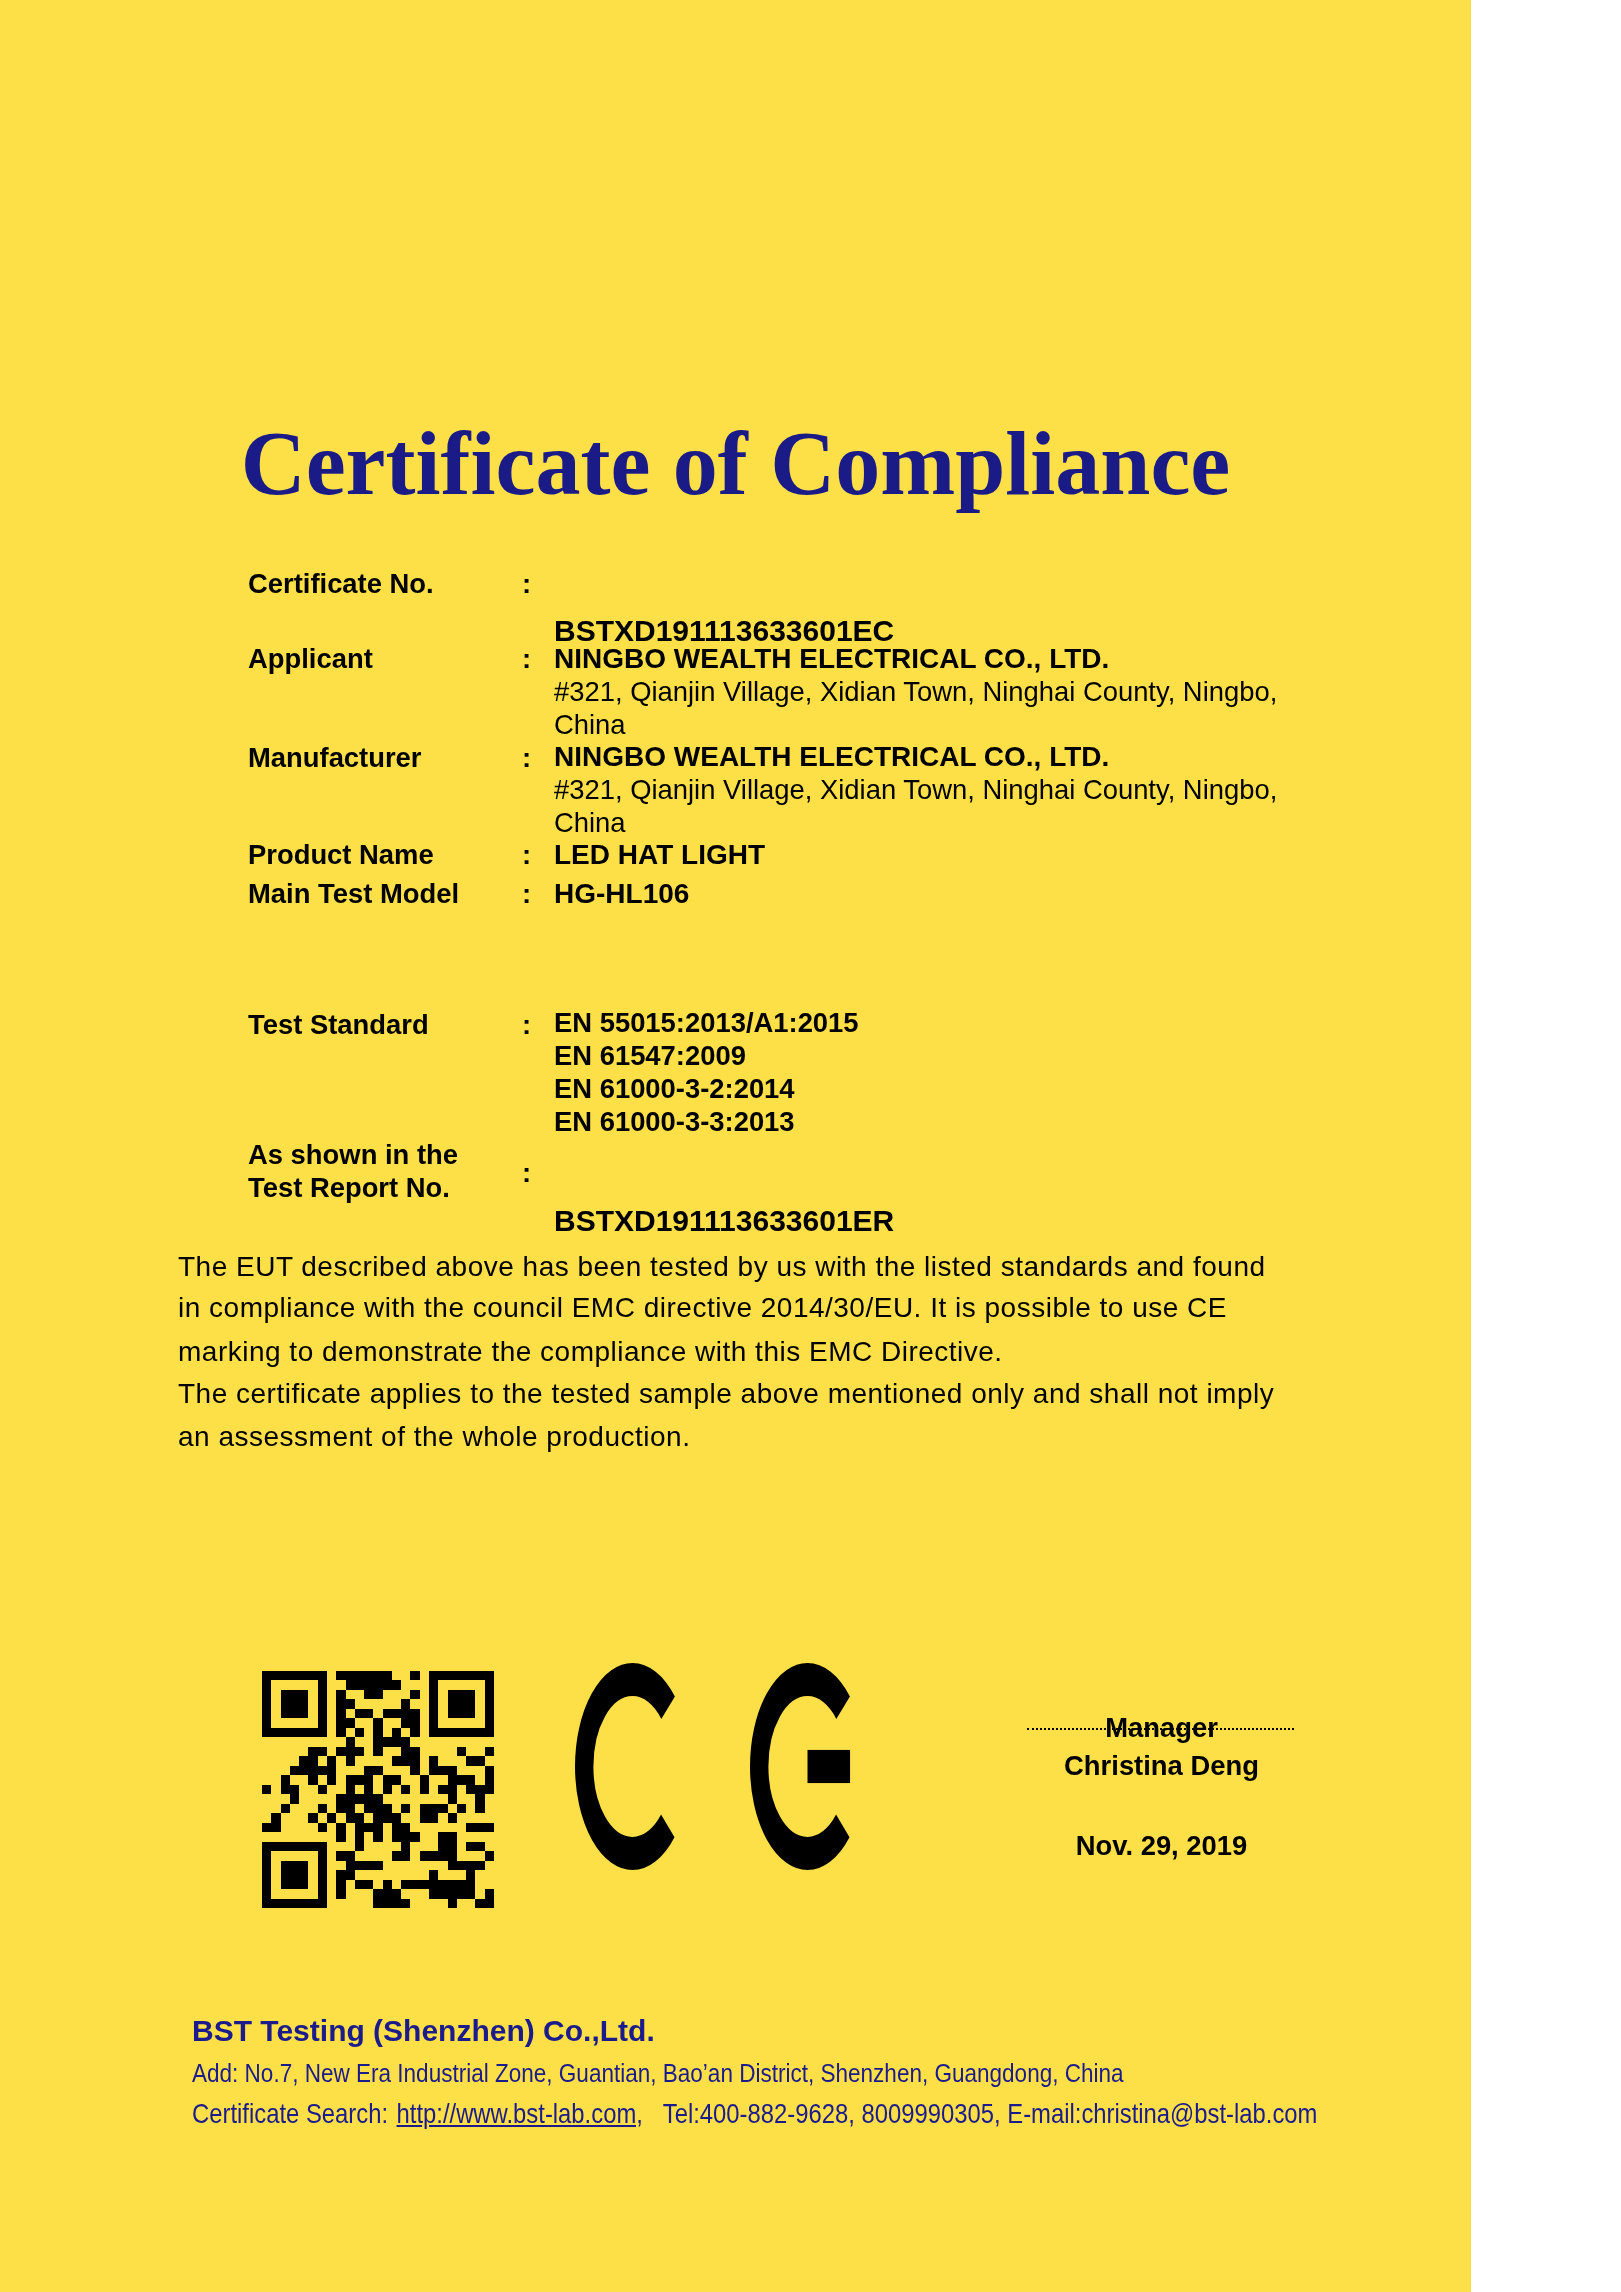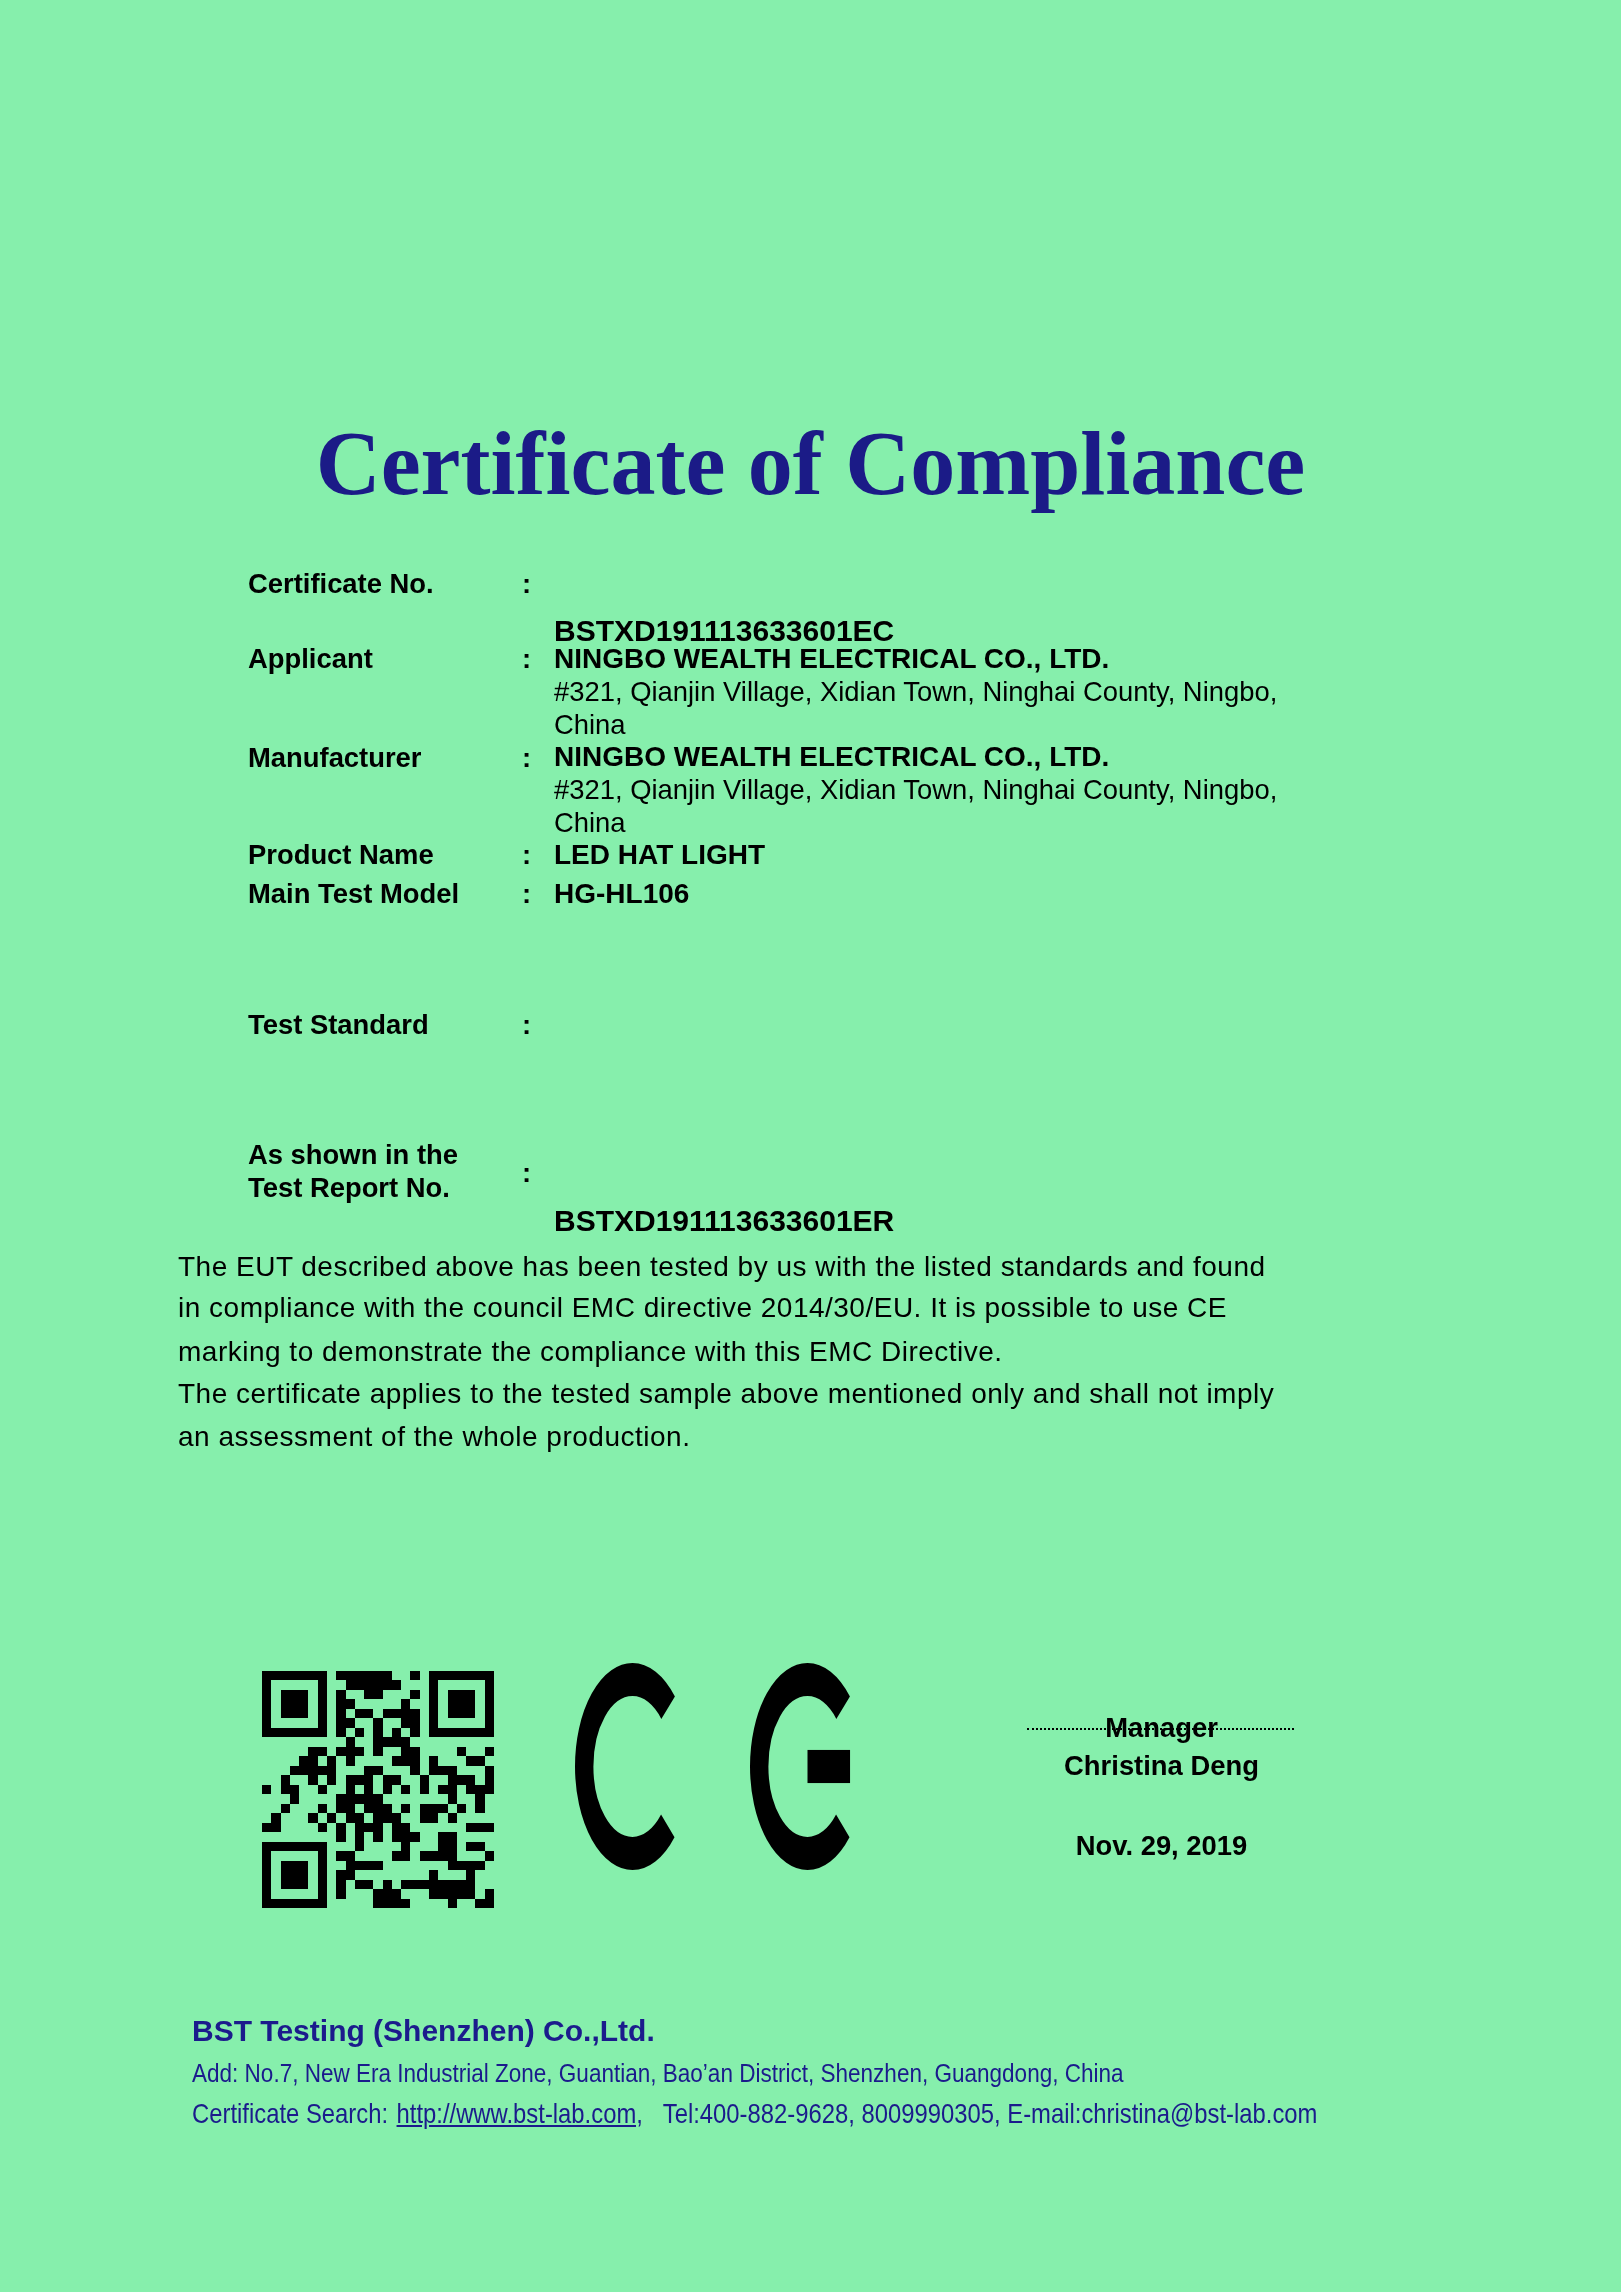--- a/index.html
+++ b/index.html
@@ -1,17 +1,17 @@
 <!DOCTYPE html>
 <html><head>
 <meta charset="utf-8">
 <style>
   html,body{margin:0;padding:0;background:#ffffff;}
   .page{
-    position:relative;width:1621px;height:2293px;background:#86efac;
+    position:relative;width:1471px;height:2293px;background:#fde047;
     font-family:"Liberation Sans",sans-serif;color:#000;overflow:hidden;
   }
   .title{
     position:absolute;top:412px;left:0;width:100%;text-align:center;
     font-family:"Liberation Serif",serif;font-weight:bold;font-size:90px;
     color:#1b1b87;letter-spacing:0px;white-space:nowrap;
   }
   .lbl{position:absolute;left:248px;font-size:27.4px;font-weight:bold;white-space:nowrap;}
   .colon{position:absolute;left:522px;font-size:27.4px;font-weight:bold;}
   .val{position:absolute;left:554px;font-size:28px;font-weight:bold;white-space:nowrap;}
@@ -61,20 +61,26 @@
   <div class="lbl" style="top:839px">Product Name</div>
   <div class="colon" style="top:839px">:</div>
   <div class="val" style="top:839px">LED HAT LIGHT</div>
 
   <div class="lbl" style="top:878px">Main Test Model</div>
   <div class="colon" style="top:878px">:</div>
   <div class="val" style="top:878px">HG-HL106</div>
 
   <div class="lbl" style="top:1009px">Test Standard</div>
   <div class="colon" style="top:1009px">:</div>
+  <div class="stdgroup" style="top:1006px">
+    <div>EN 55015:2013/A1:2015</div>
+    <div>EN 61547:2009</div>
+    <div>EN 61000-3-2:2014</div>
+    <div>EN 61000-3-3:2013</div>
+  </div>
 
   <div class="lbl" style="top:1139px">As shown in the</div>
   <div class="lbl" style="top:1172px">Test Report No.</div>
   <div class="colon" style="top:1157px">:</div>
   <div class="val certnum" style="top:1156px">BSTXD191113633601ER</div>
 
   <div class="bodyline" style="top:1251px">The EUT described above has been tested by us with the listed standards and found</div>
   <div class="bodyline" style="top:1292px">in compliance with the council EMC directive 2014/30/EU. It is possible to use CE</div>
   <div class="bodyline" style="top:1336px">marking to demonstrate the compliance with this EMC Directive.</div>
   <div class="bodyline" style="top:1378px">The certificate applies to the tested sample above mentioned only and shall not imply</div>

